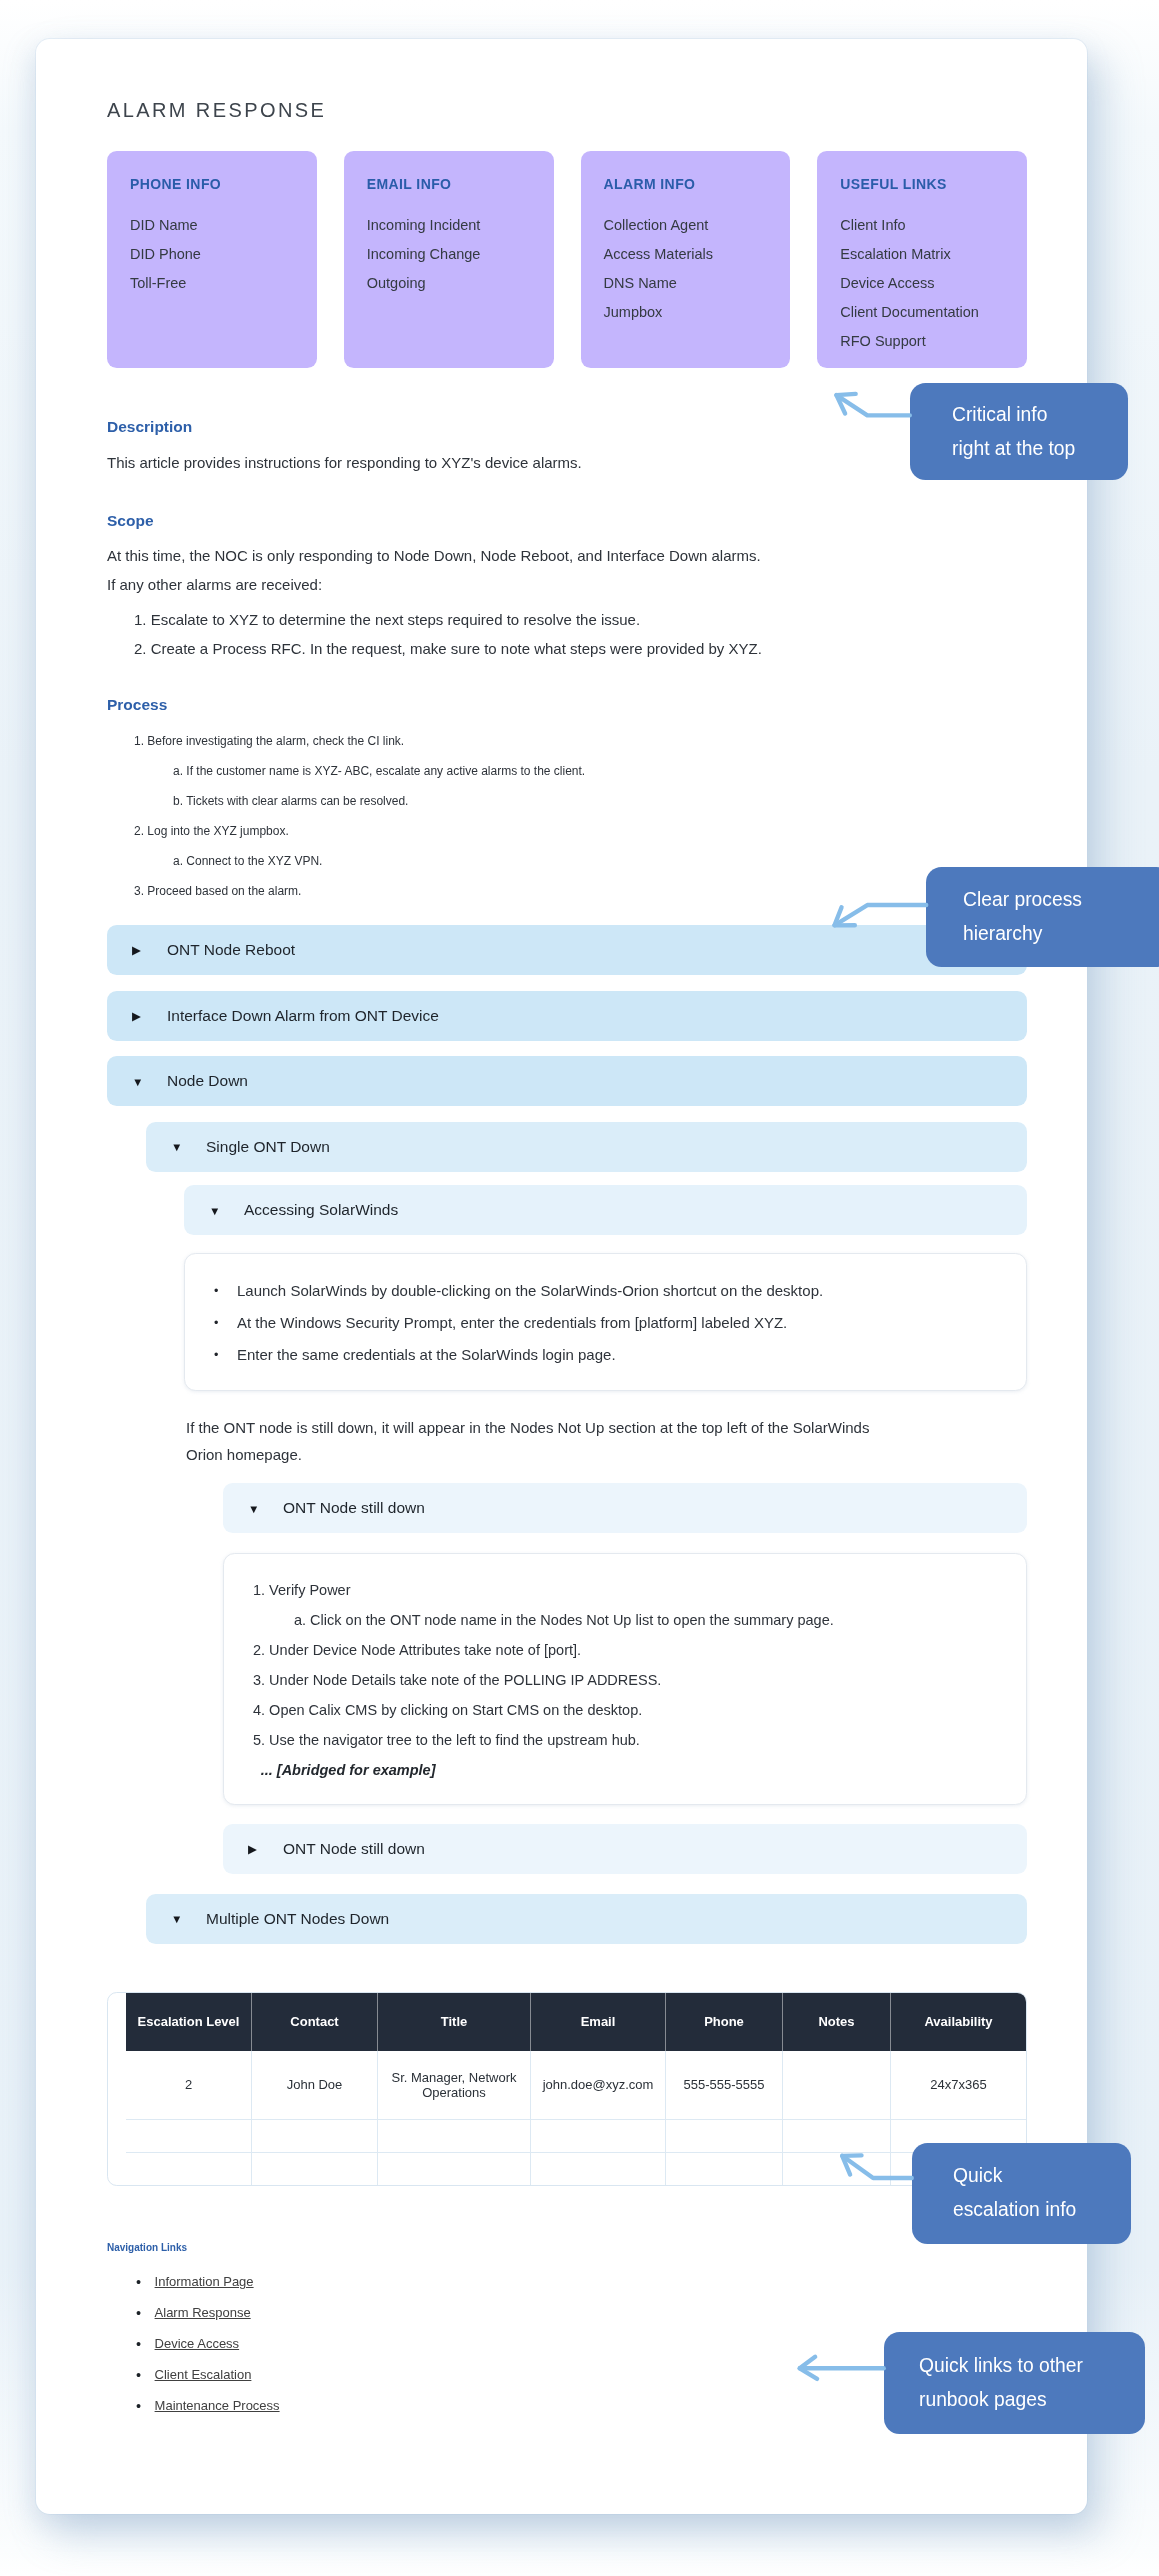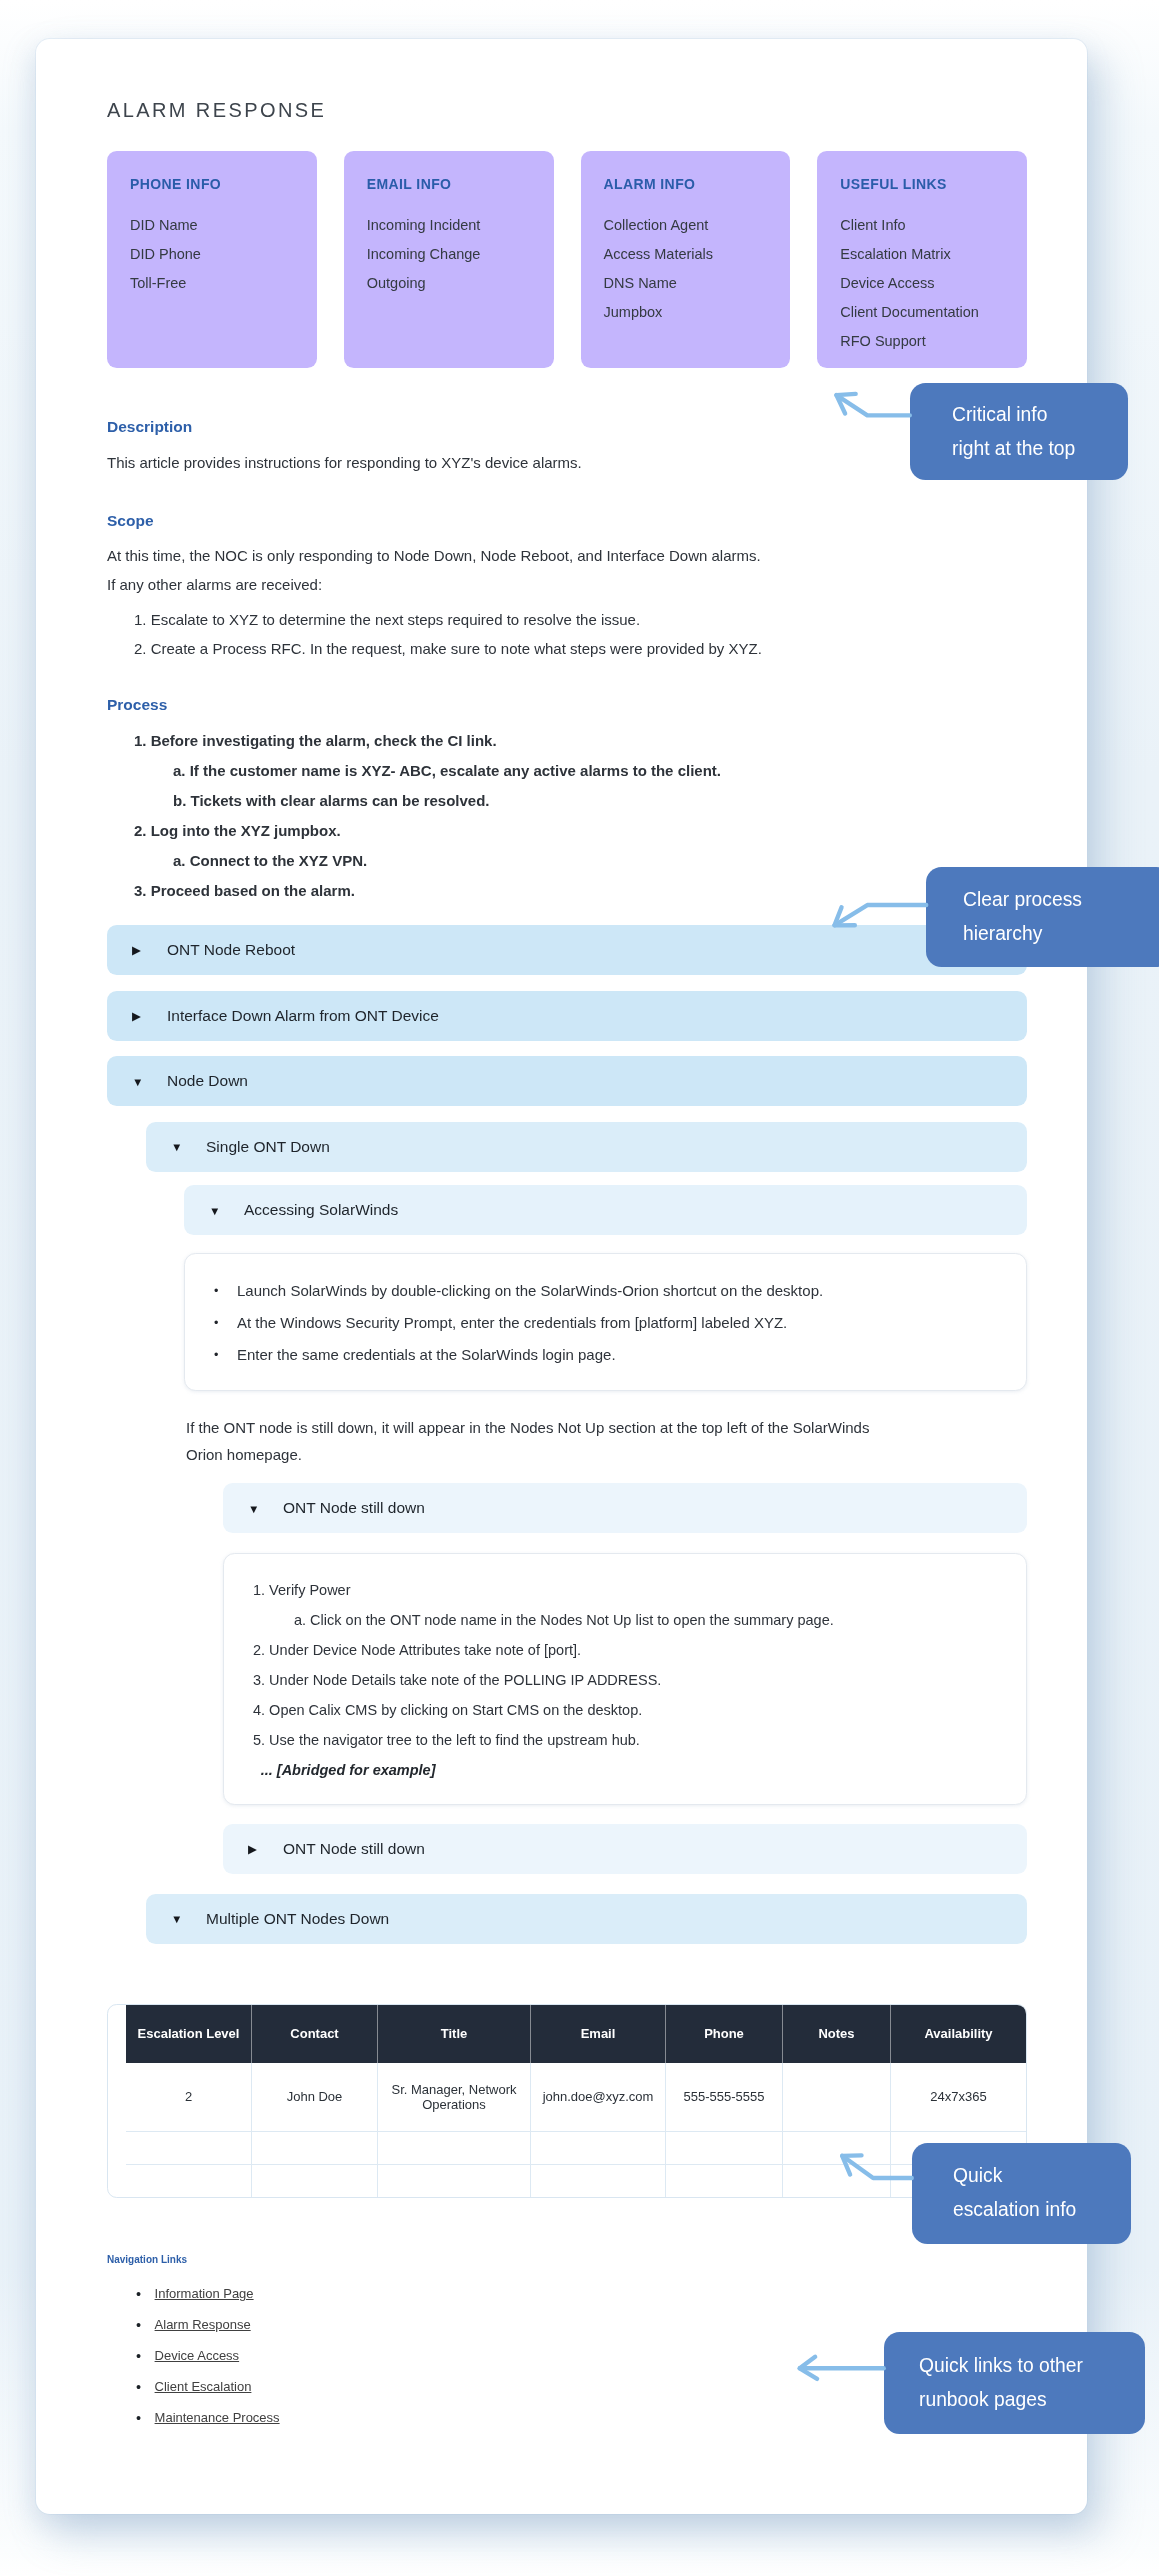--- a/index.html
+++ b/index.html
@@ -25,21 +25,21 @@
   .sec-h { font-size:15.5px; font-weight:700; color:#2d5fa9; }
   .h-desc { margin-top:50px; }
   .h-scope { margin-top:35px; }
   .h-process { margin-top:33px; }
 
   .body-text { font-size:15px; color:#2e333a; line-height:29px; }
   .mt12 { margin-top:11.6px; }
   .mt6 { margin-top:5.8px; }
   .lvl1 { padding-left:27px; }
   .lvl2 { padding-left:66px; }
-  .pline { font-size:15px; color:#2e333a; line-height:30px;font-weight:bold; }
+  .pline { font-size:12px; color:#2e333a; line-height:30px; }
 
   .bars { margin-top:19.3px; }
   .bar { height:50px; border-radius:9.7px; display:flex; align-items:center; padding:0 25px; margin-top:15.5px; cursor:pointer; }
   .bar .caret { font-size:11.6px; color:#15181d; width:35px; flex:none; }
   .bar .bar-label { font-size:15.5px; color:#1e242b; }
   .l0 { background:#cde7f7; }
   .l1 { background:#daedf9; margin-left:39px; }
   .l2 { background:#e5f2fb; margin-left:77px; }
   .l3 { background:#ecf5fc; margin-left:116px; }
   .mt14 { margin-top:13.5px; }
@@ -51,21 +51,21 @@
   .blt-line { display:flex; font-size:15px; color:#2e333a; line-height:32px; }
   .blt-line .dot { width:23px; flex:none; font-size:12.6px; color:#20242a; }
 
   .note { margin:23px 0 0 79px; max-width:695px; font-size:15px; line-height:27px; color:#2e333a; }
 
   .vf-box { margin-left:116px; margin-top:19.3px; }
   .vf-line { font-size:14.5px; color:#2e333a; line-height:30px; }
   .vf-sub { padding-left:41px; }
   .abridged { font-size:14.5px; line-height:30px; color:#23282e; font-weight:700; font-style:italic; padding-left:7.7px; }
 
-  .table-wrap { margin-top:60px; border-radius:9.7px; overflow:hidden; border:1px solid #d9e6f1;padding-left:18px; }
+  .table-wrap { margin-top:48px; border-radius:9.7px; overflow:hidden; border:1px solid #d9e6f1;padding-left:18px; }
   table { width:100%; border-collapse:separate; border-spacing:0; }
   th { background:#232c3a; color:#fff; font-size:13px; font-weight:700; height:58px;
        padding:3.9px 7.7px; border-right:1px solid rgba(255,255,255,.45); text-align:center; }
   th:last-child { border-right:none; }
   td { background:#fff; text-align:center; font-size:13px; color:#2b3138;
        border-right:1px solid #dde9f3; border-top:1px solid #dde9f3; padding:3.9px 9.7px; }
   td:last-child { border-right:none; }
   tbody tr:first-child td { border-top:none; height:68px; }
   tbody tr.empty td { height:33px; }
 

